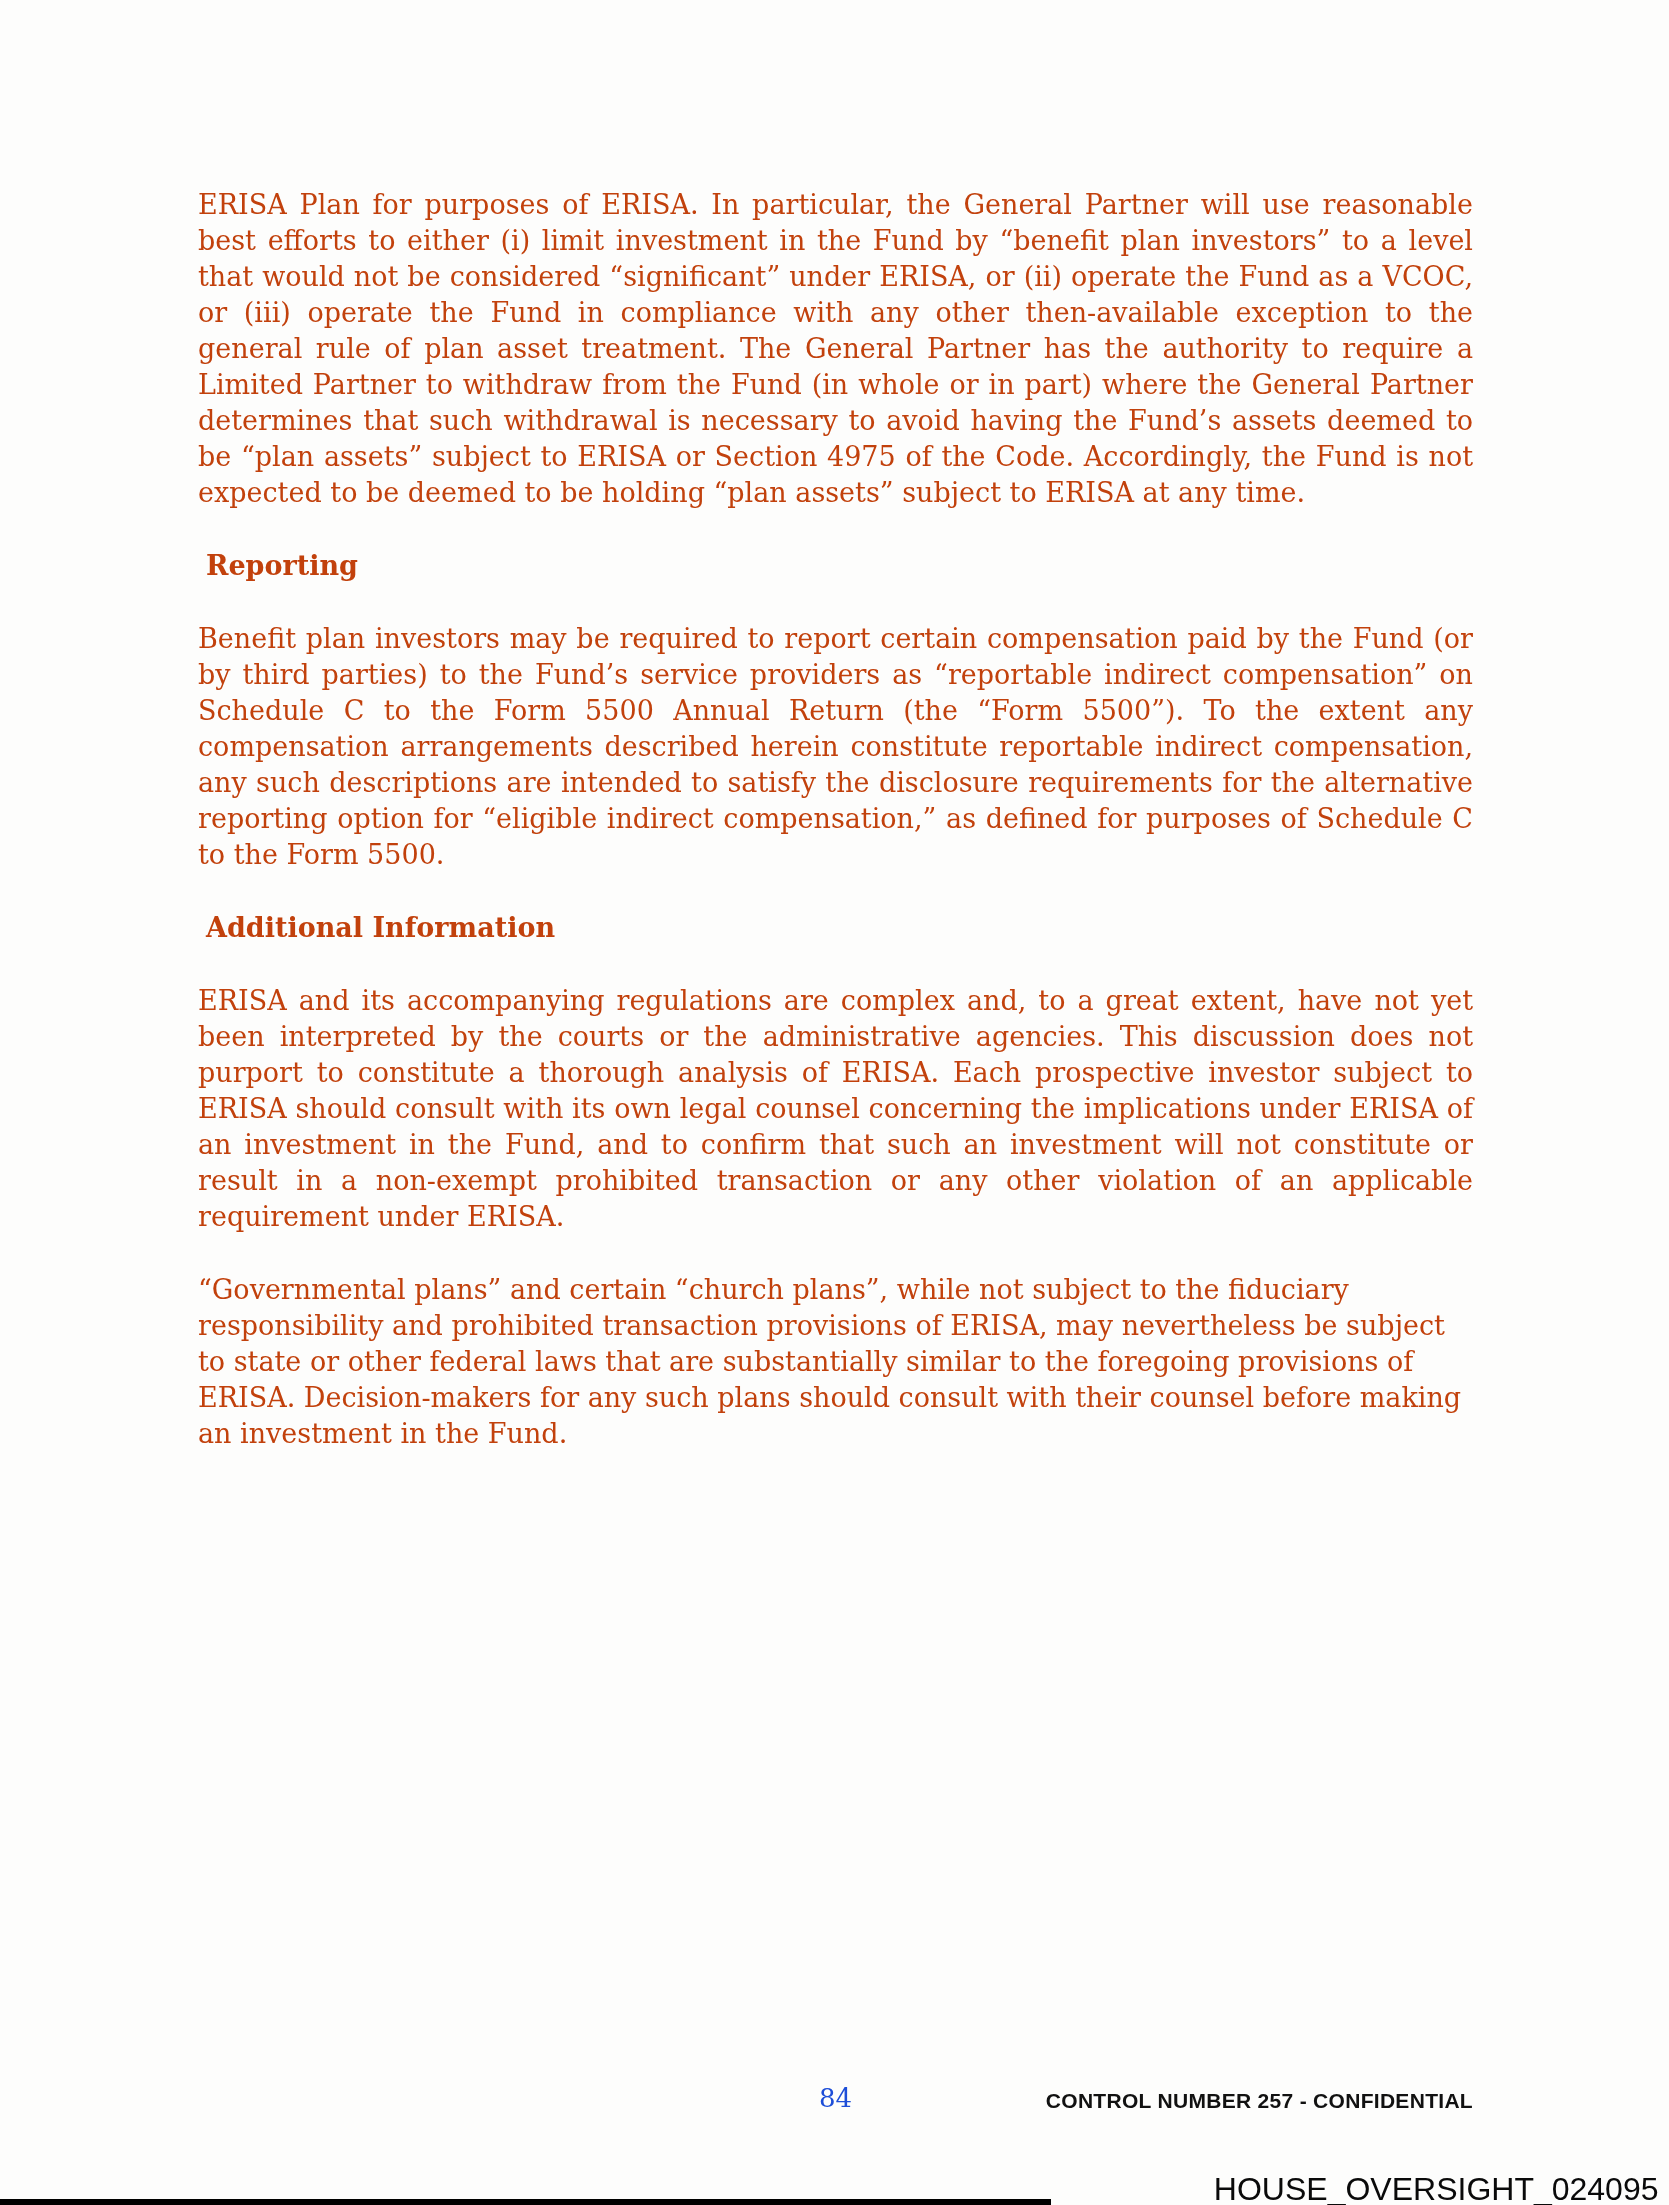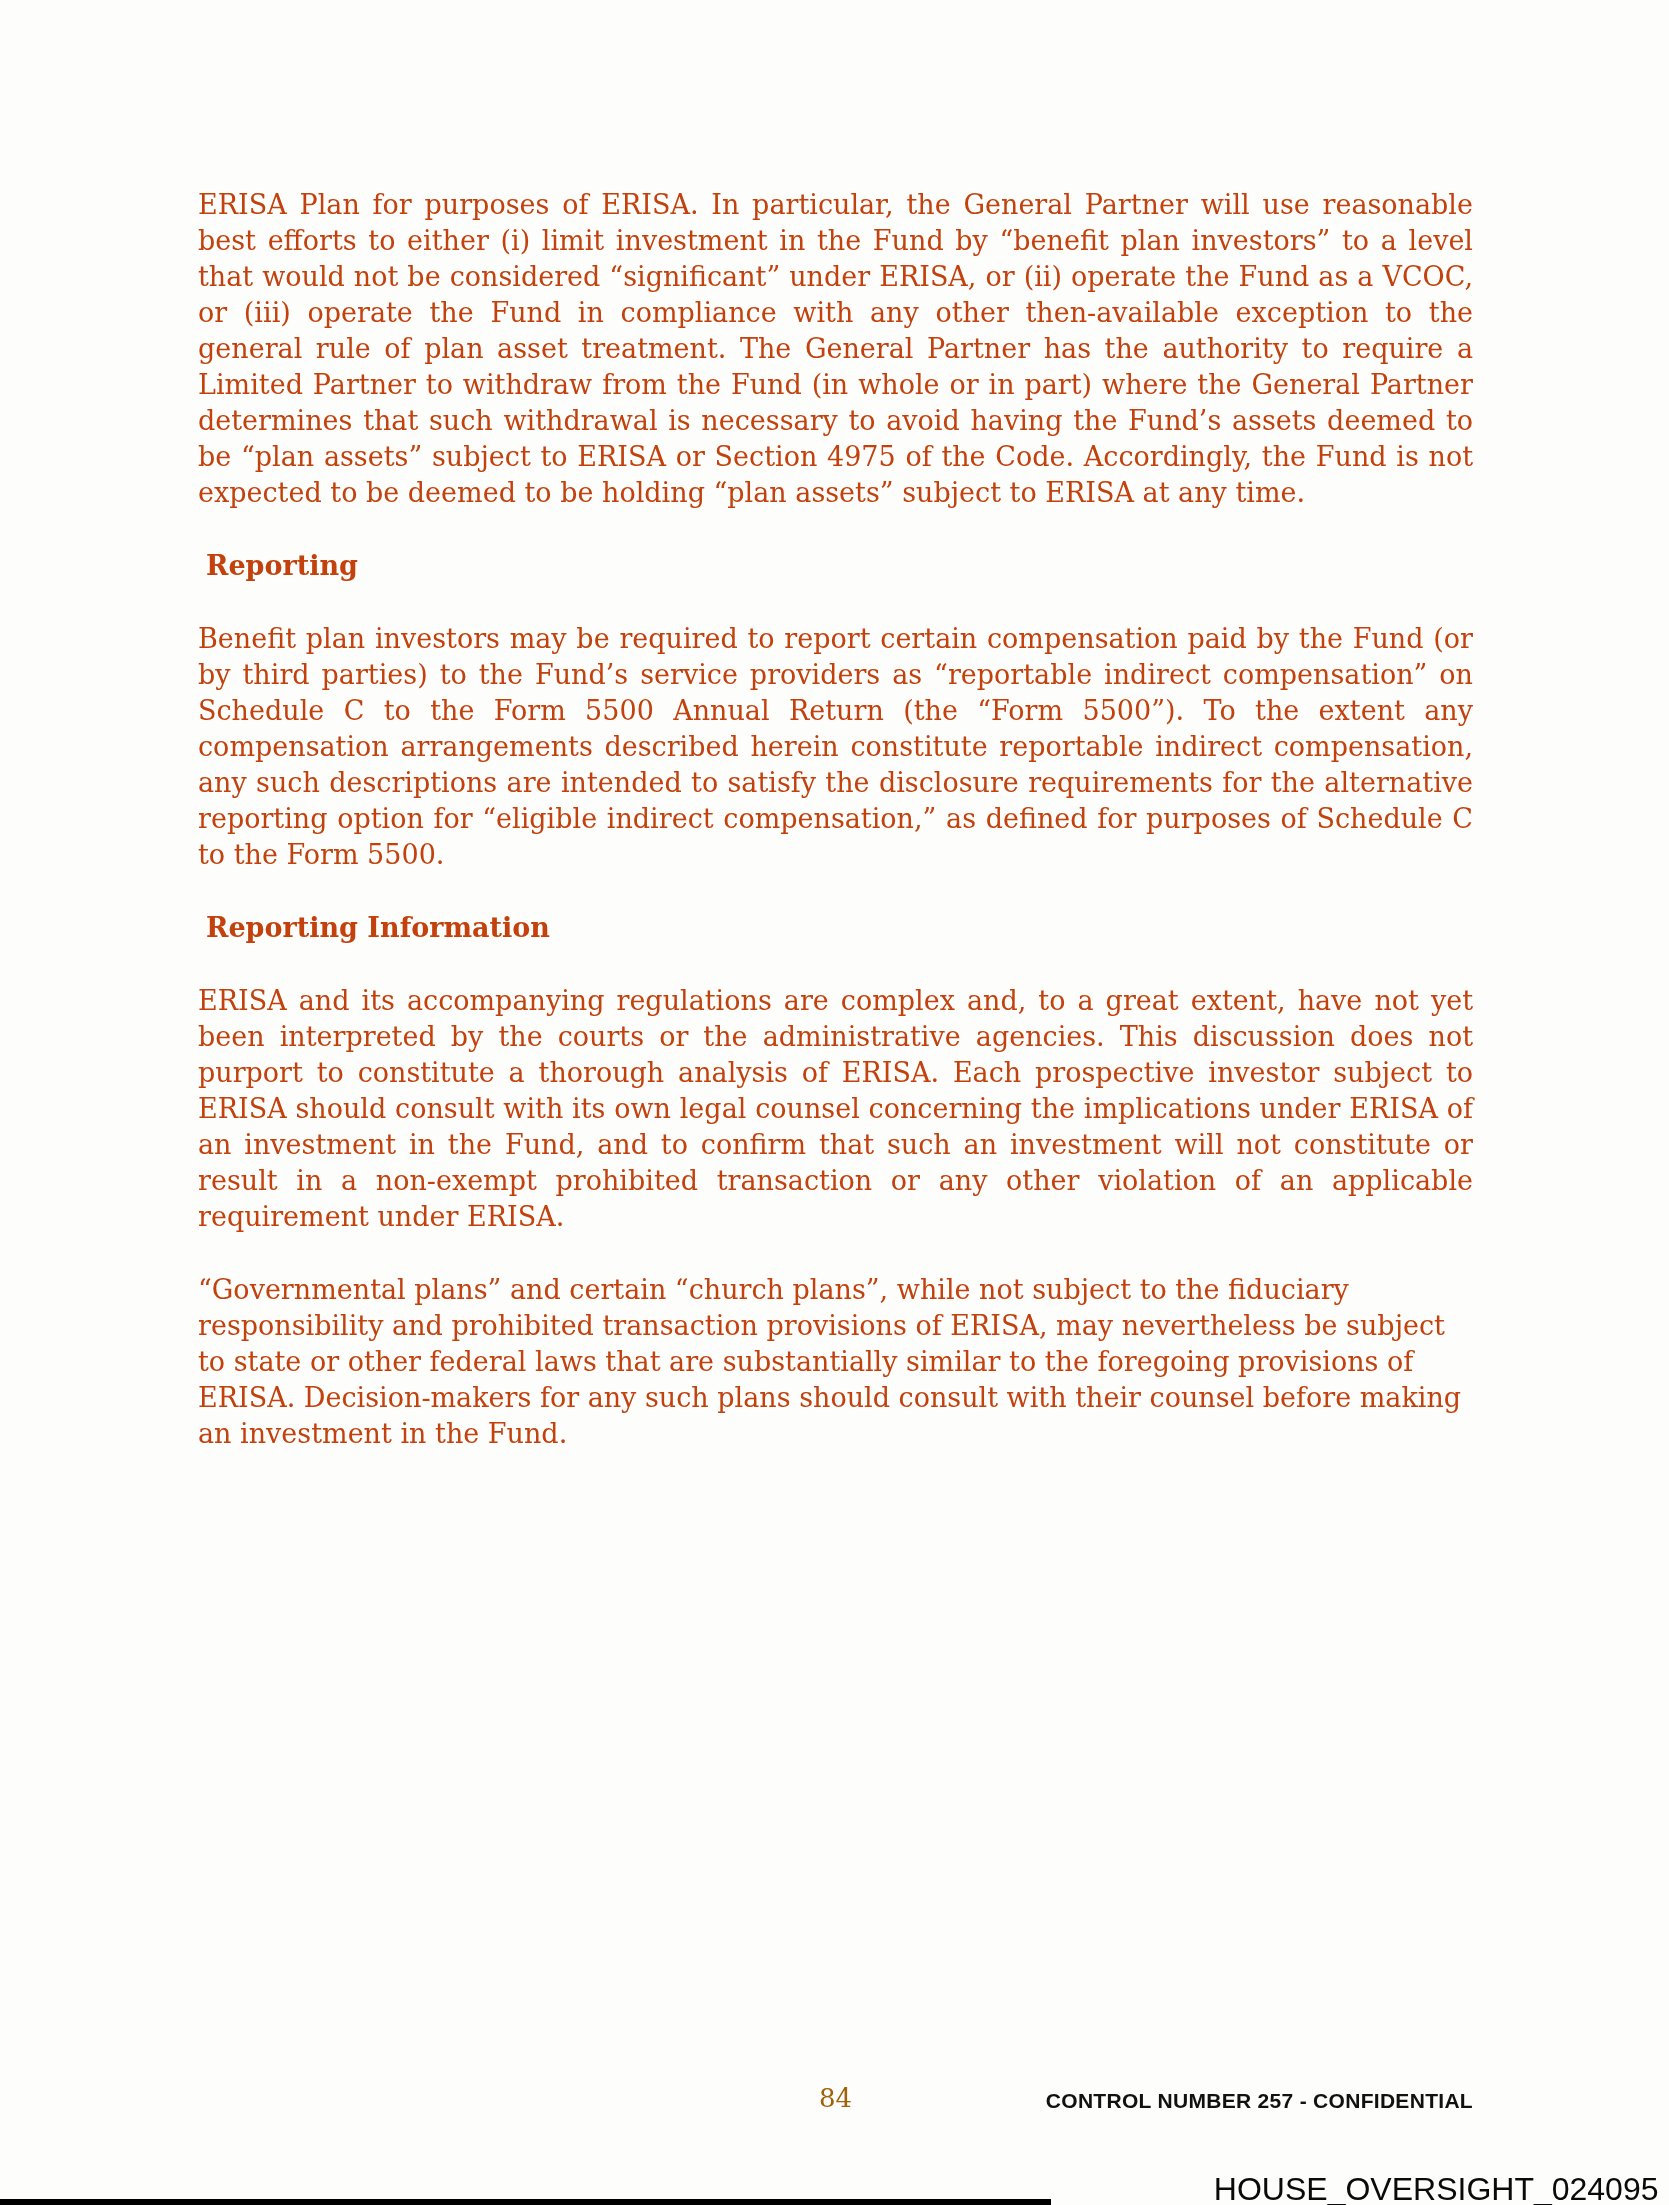--- a/index.html
+++ b/index.html
@@ -45,21 +45,21 @@
     top: 2083px;
     width: 1275px;
     height: 36px;
   }
   .page-num {
     position: absolute;
     left: 50%;
     transform: translateX(-50%);
     font-family: "DejaVu Serif", serif;
     font-size: 26px;
-    color: #a16207;
+    color: #1d4ed8;
   }
   .control {
     position: absolute;
     right: 0;
     top: 5.9px;
     font-family: "Liberation Sans", sans-serif;
     font-size: 21px;
     font-weight: bold;
     letter-spacing: 0.3px;
     color: #111;
@@ -88,21 +88,21 @@
 
 <div class="page">
 
   <main class="content">
     <p class="justified">ERISA Plan for purposes of ERISA.  In particular, the General Partner will use reasonable best efforts to either (i) limit investment in the Fund by “benefit plan investors” to a level that would not be considered “significant” under ERISA, or (ii) operate the Fund as a VCOC, or (iii) operate the Fund in compliance with any other then-available exception to the general rule of plan asset treatment.  The General Partner has the authority to require a Limited Partner to withdraw from the Fund (in whole or in part) where the General Partner determines that such withdrawal is necessary to avoid having the Fund’s assets deemed to be “plan assets” subject to ERISA or Section 4975 of the Code.  Accordingly, the Fund is not expected to be deemed to be holding “plan assets” subject to ERISA at any time.</p>
 
     <h3>Reporting</h3>
 
     <p class="justified">Benefit plan investors may be required to report certain compensation paid by the Fund (or by third parties) to the Fund’s service providers as “reportable indirect compensation” on Schedule C to the Form 5500 Annual Return (the “Form 5500”).  To the extent any compensation arrangements described herein constitute reportable indirect compensation, any such descriptions are intended to satisfy the disclosure requirements for the alternative reporting option for “eligible indirect compensation,” as defined for purposes of Schedule C to the Form 5500.</p>
 
-    <h3>Reporting Information</h3>
+    <h3>Additional Information</h3>
 
     <p class="justified">ERISA and its accompanying regulations are complex and, to a great extent, have not yet been interpreted by the courts or the administrative agencies.  This discussion does not purport to constitute a thorough analysis of ERISA.  Each prospective investor subject to ERISA should consult with its own legal counsel concerning the implications under ERISA of an investment in the Fund, and to confirm that such an investment will not constitute or result in a non-exempt prohibited transaction or any other violation of an applicable requirement under ERISA.</p>
 
     <p>“Governmental plans” and certain “church plans”, while not subject to the fiduciary responsibility and prohibited transaction provisions of ERISA, may nevertheless be subject to state or other federal laws that are substantially similar to the foregoing provisions of ERISA. Decision-makers for any such plans should consult with their counsel before making an investment in the Fund.</p>
   </main>
 
   <div class="footer-line">
     <span class="page-num">84</span>
     <span class="control">CONTROL NUMBER 257 - CONFIDENTIAL</span>
   </div>

